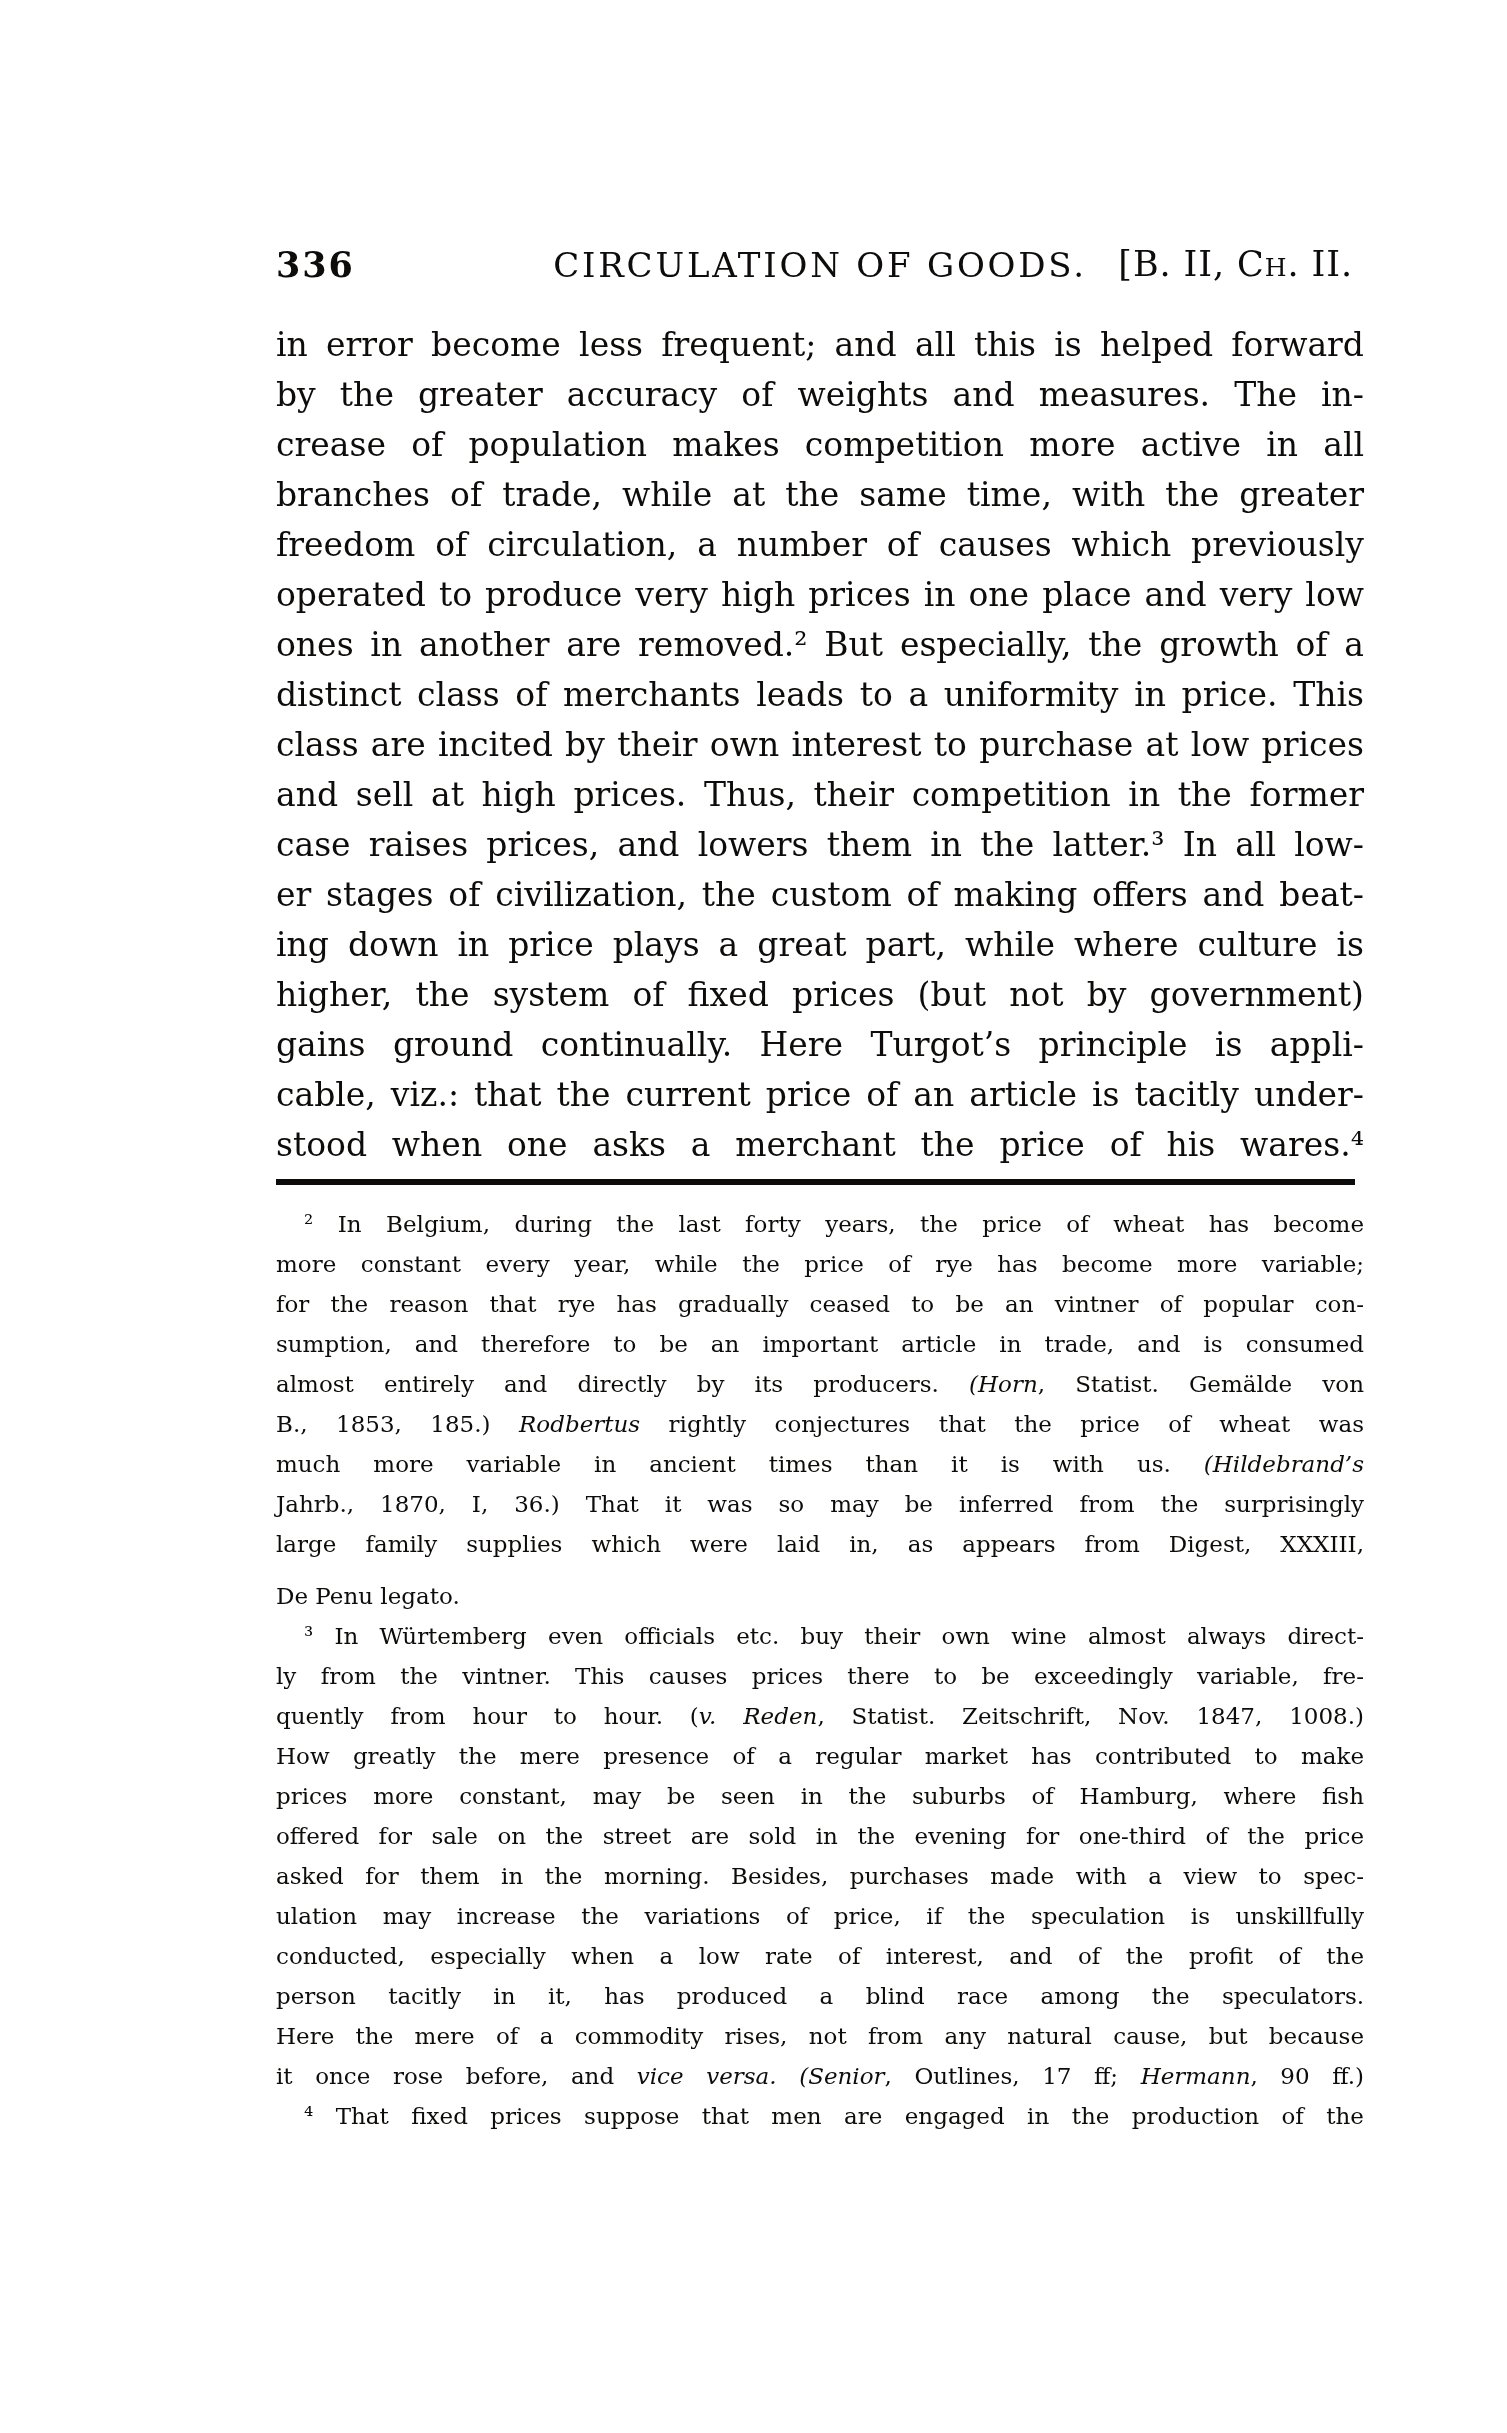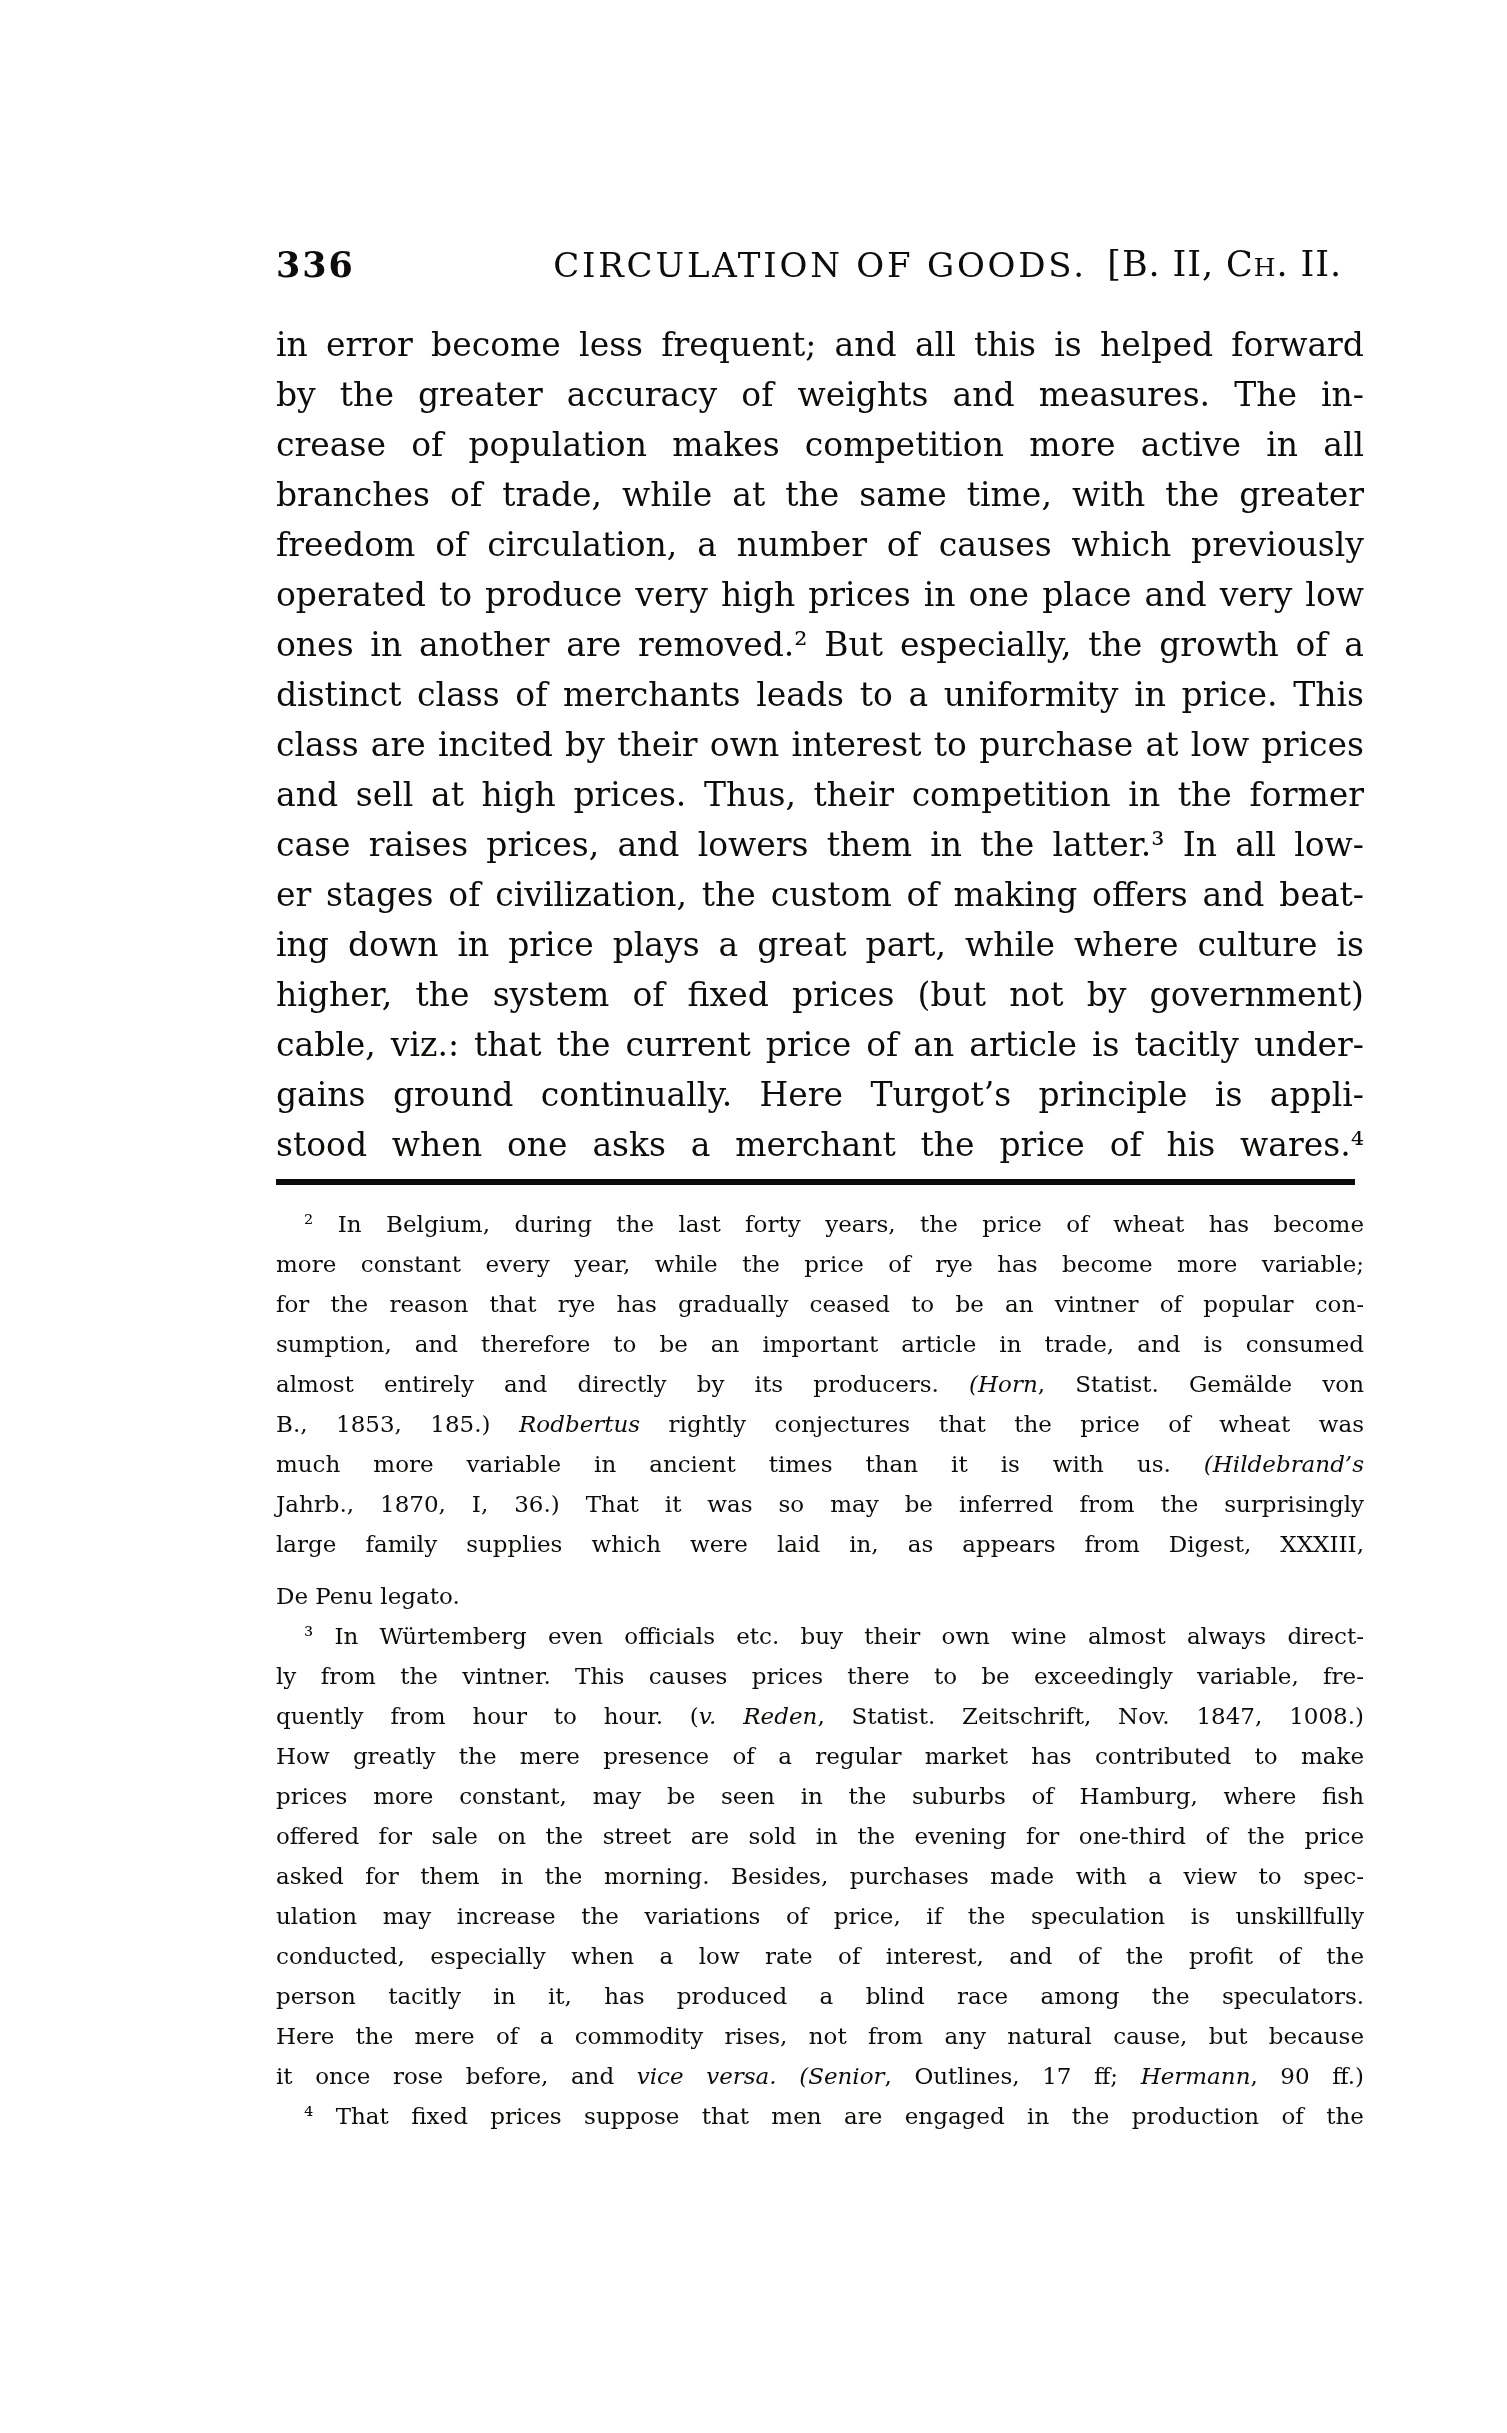--- a/index.html
+++ b/index.html
@@ -10,21 +10,21 @@
     font-family:"DejaVu Serif","Liberation Serif",serif;
     overflow:hidden;
   }
   .column { position:absolute; left:276px; width:1088px; }
 
   
   .pagehead { top:244px; height:53px; font-size:35px; }
   .pageno   { position:absolute; left:0; top:0; font-weight:bold; letter-spacing:1.9px; }
   .runtitle { position:absolute; left:50%; top:0.9px; transform:translateX(-50%);
               letter-spacing:2.8px; white-space:nowrap; font-size:34px; }
-  .chapref  { position:absolute; right:22px; top:0; font-variant:small-caps;
+  .chapref  { position:absolute; right:11px; top:0; font-variant:small-caps;
               letter-spacing:0.9px; white-space:nowrap; }
 
   
   .bodytext { top:320px; font-size:33px; line-height:50px; }
   .bl { text-align:justify; text-align-last:justify; white-space:nowrap0; }
 
   
   .rule { position:absolute; left:276px; top:1179px; width:1079px; height:5.7px;
           background:var(--ink); border-bottom:0.9px solid var(--paper); }
 
@@ -54,22 +54,22 @@
     <div class="bl">freedom of circulation, a number of causes which previously</div>
     <div class="bl">operated to produce very high prices in one place and very low</div>
     <div class="bl">ones in another are removed.² But especially, the growth of a</div>
     <div class="bl">distinct class of merchants leads to a uniformity in price. This</div>
     <div class="bl">class are incited by their own interest to purchase at low prices</div>
     <div class="bl">and sell at high prices. Thus, their competition in the former</div>
     <div class="bl">case raises prices, and lowers them in the latter.³ In all low-</div>
     <div class="bl">er stages of civilization, the custom of making offers and beat-</div>
     <div class="bl">ing down in price plays a great part, while where culture is</div>
     <div class="bl">higher, the system of fixed prices (but not by government)</div>
+    <div class="bl">gains ground continually. Here Turgot’s principle is appli-</div>
     <div class="bl">cable, viz.: that the current price of an article is tacitly under-</div>
-    <div class="bl">gains ground continually. Here Turgot’s principle is appli-</div>
     <div class="bl">stood when one asks a merchant the price of his wares.⁴</div>
   </main>
 
   <div class="rule"></div>
 
   <section class="column footnotes" style="position:absolute;">
 
     <div>
       <div class="fl ind"><span>² In Belgium, during the last forty years, the price of wheat has become</span></div>
       <div class="fl"><span>more constant every year, while the price of rye has become more variable;</span></div>

